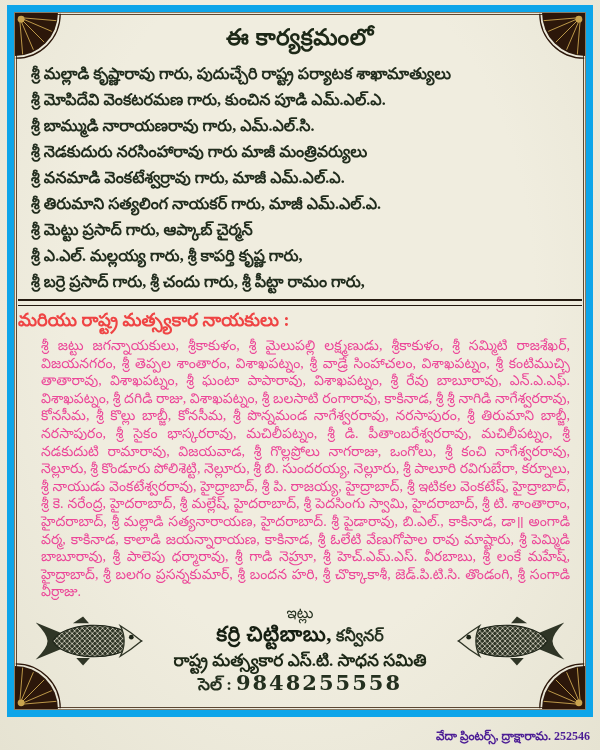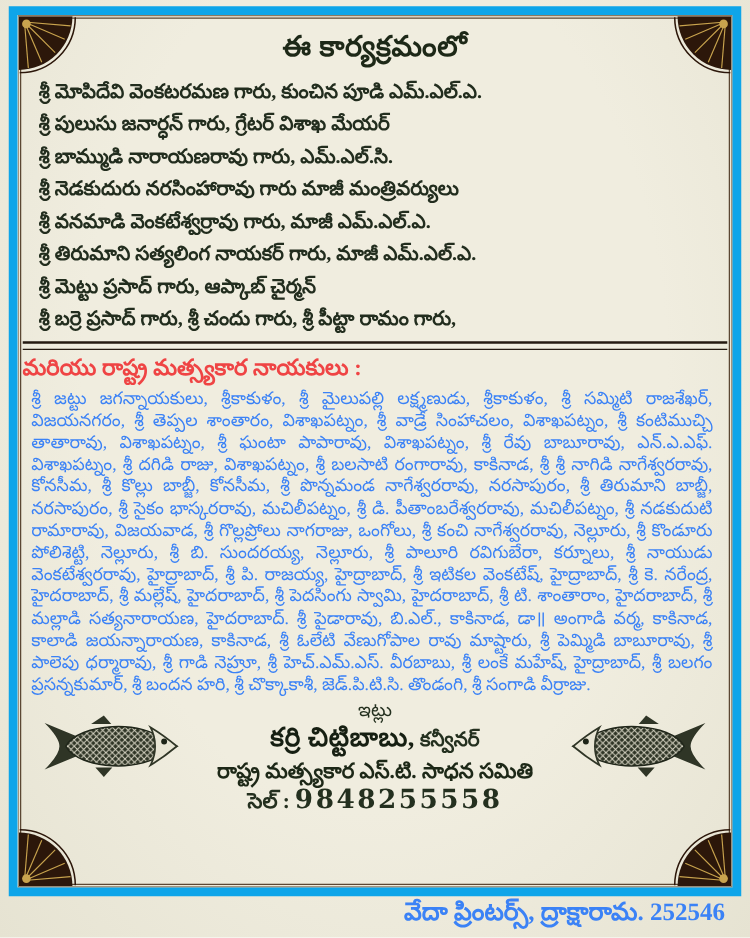--- a/index.html
+++ b/index.html
@@ -27,43 +27,43 @@
   .dignitary-line{
     font-size:16px;line-height:26px;font-weight:600;color:#222d1e;
     white-space:nowrap;overflow:hidden;
   }
   .rule{height:4px;border-top:2px solid #241a10;border-bottom:1px solid #241a10;margin:2px 0 0 0;}
   .subtitle{
     margin:4px 0 2px 0;text-align:left;
     font-size:18px;font-weight:bold;color:#ef4444;
   }
   .leaders{
-    margin:2px 12px 0 7px;text-align:justify;
-    font-size:14px;line-height:17.6px;color:#3b82f6;
+    margin:2px 12px 0 23px;text-align:justify;
+    font-size:14px;line-height:17.6px;color:#ec4899;
   }
   .signoff{position:relative;text-align:center;margin-top:4px;}
   .itlu{font-size:15px;line-height:16px;}
   .convener{line-height:26px;}
   .conv-name{font-size:21px;font-weight:bold;color:#161f12;letter-spacing:.5px;margin-top:36px;}
   .conv-role{font-size:16px;font-weight:600;font-family:Liberation Mono, monospace;}
   .org{font-size:17px;font-weight:bold;line-height:21px;color:#1d2817;}
   .cellline{line-height:24px;font-weight:bold;}
   .cell-label{font-size:17px;}
   .cell-num{font-size:21px;letter-spacing:2px;font-family:"DejaVu Serif", serif;}
   .fish{position:absolute;width:110px;height:52px;top:10px;}
   .fish.left{left:16px;}
   .fish.right{right:16px;transform:scaleX(-1);}
   .orn{position:absolute;width:46px;height:46px;}
   .orn.tl{left:1px;top:1px;}
   .orn.tr{right:1px;top:1px;transform:rotate(90deg);}
   .orn.br{right:1px;bottom:1px;transform:rotate(180deg);}
   .orn.bl{left:1px;bottom:1px;transform:rotate(270deg);}
   .printer{
-    position:absolute;right:20px;bottom:4px;
-    font-size:20px;font-weight:600;color:#3b82f6;
+    position:absolute;right:10px;bottom:4px;
+    font-size:12px;font-weight:600;color:#4c1d95;
   }
 </style>
 </head>
 <body>
 
 <svg width="0" height="0" style="position:absolute">
   <defs>
     <pattern id="scales" width="6" height="6" patternUnits="userSpaceOnUse">
       <path d="M0 0 L6 6 M6 0 L0 6" stroke="#d8d5c4" stroke-width="0.9"></path>
     </pattern>
@@ -105,27 +105,28 @@
         <use href="#corner-fan"></use>
       </svg>
     <svg class="orn br" viewBox="0 0 60 60">
         <use href="#corner-fan"></use>
       </svg>
 
     <div class="content">
       <h1 class="title">ఈ కార్యక్రమంలో</h1>
 
       <div class="dignitary-list">
+          <div class="dignitary-line">శ్రీ మల్లాడి కృష్ణారావు గారు, పుదుచ్చేరి రాష్ట్ర పర్యాటక శాఖామాత్యులు</div>
           <div class="dignitary-line">శ్రీ మోపిదేవి వెంకటరమణ గారు, కుంచిన పూడి ఎమ్.ఎల్.ఎ.</div>
-          <div class="dignitary-line">శ్రీ పులుసు జనార్ధన్ గారు, గ్రేటర్ విశాఖ మేయర్</div>
           <div class="dignitary-line">శ్రీ బామ్ముడి నారాయణరావు గారు, ఎమ్.ఎల్.సి.</div>
           <div class="dignitary-line">శ్రీ నెడకుదురు నరసింహారావు గారు మాజీ మంత్రివర్యులు</div>
           <div class="dignitary-line">శ్రీ వనమాడి వెంకటేశ్వర్రావు గారు, మాజీ ఎమ్.ఎల్.ఎ.</div>
           <div class="dignitary-line">శ్రీ తిరుమాని సత్యలింగ నాయకర్ గారు, మాజీ ఎమ్.ఎల్.ఎ.</div>
           <div class="dignitary-line">శ్రీ మెట్టు ప్రసాద్ గారు, ఆప్కాబ్ చైర్మన్</div>
+          <div class="dignitary-line">శ్రీ ఎ.ఎల్. మల్లయ్య గారు, శ్రీ కాపర్తి కృష్ణ గారు,</div>
           <div class="dignitary-line">శ్రీ బర్రె ప్రసాద్ గారు, శ్రీ చందు గారు, శ్రీ పీట్టా రామం గారు,</div>
         </div>
 
       <div class="rule"></div>
 
       <h2 class="subtitle">మరియు రాష్ట్ర మత్స్యకార నాయకులు :</h2>
 
       <p class="leaders">శ్రీ జట్టు జగన్నాయకులు, శ్రీకాకుళం, శ్రీ మైలుపల్లి లక్ష్మణుడు, శ్రీకాకుళం, శ్రీ సమ్మిటి రాజశేఖర్, విజయనగరం, శ్రీ తెప్పల శాంతారం, విశాఖపట్నం, శ్రీ వాడ్రే సింహాచలం, విశాఖపట్నం, శ్రీ కంటిముచ్చి తాతారావు, విశాఖపట్నం, శ్రీ ఘంటా పాపారావు, విశాఖపట్నం, శ్రీ రేవు బాబూరావు, ఎన్.ఎ.ఎఫ్. విశాఖపట్నం, శ్రీ దగిడి రాజు, విశాఖపట్నం, శ్రీ బలసాటి రంగారావు, కాకినాడ, శ్రీ శ్రీ నాగిడి నాగేశ్వరరావు, కోనసీమ, శ్రీ కొల్లు బాబ్జీ, కోనసీమ, శ్రీ పొన్నమండ నాగేశ్వరరావు, నరసాపురం, శ్రీ తిరుమాని బాబ్జీ, నరసాపురం, శ్రీ సైకం భాస్కరరావు, మచిలీపట్నం, శ్రీ డి. పీతాంబరేశ్వరరావు, మచిలీపట్నం, శ్రీ నడకుదుటి రామారావు, విజయవాడ, శ్రీ గొల్లప్రోలు నాగరాజు, ఒంగోలు, శ్రీ కంచి నాగేశ్వరరావు, నెల్లూరు, శ్రీ కొండూరు పోలిశెట్టి, నెల్లూరు, శ్రీ బి. సుందరయ్య, నెల్లూరు, శ్రీ పాలూరి రవిగుబేరా, కర్నూలు, శ్రీ నాయుడు వెంకటేశ్వరరావు, హైద్రాబాద్, శ్రీ పి. రాజయ్య, హైద్రాబాద్, శ్రీ ఇటికల వెంకటేష్, హైద్రాబాద్, శ్రీ కె. నరేంద్ర, హైదరాబాద్, శ్రీ మల్లేష్, హైదరాబాద్, శ్రీ పెదసింగు స్వామి, హైదరాబాద్, శ్రీ టి. శాంతారాం, హైదరాబాద్, శ్రీ మల్లాడి సత్యనారాయణ, హైదరాబాద్. శ్రీ పైడారావు, బి.ఎల్., కాకినాడ, డా॥ అంగాడి వర్మ, కాకినాడ, కాలాడి జయన్నారాయణ, కాకినాడ, శ్రీ ఓలేటి వేణుగోపాల రావు మాష్టారు, శ్రీ పెమ్మిడి బాబూరావు, శ్రీ పాలెపు ధర్మారావు, శ్రీ గాడి నెహ్రూ, శ్రీ హెచ్.ఎమ్.ఎస్. వీరబాబు, శ్రీ లంకే మహేష్, హైద్రాబాద్, శ్రీ బలగం ప్రసన్నకుమార్, శ్రీ బందన హరి, శ్రీ చొక్కాకాశీ, జెడ్.పి.టి.సి. తొండంగి, శ్రీ సంగాడి వీర్రాజు.</p>
 
       <div class="signoff">

